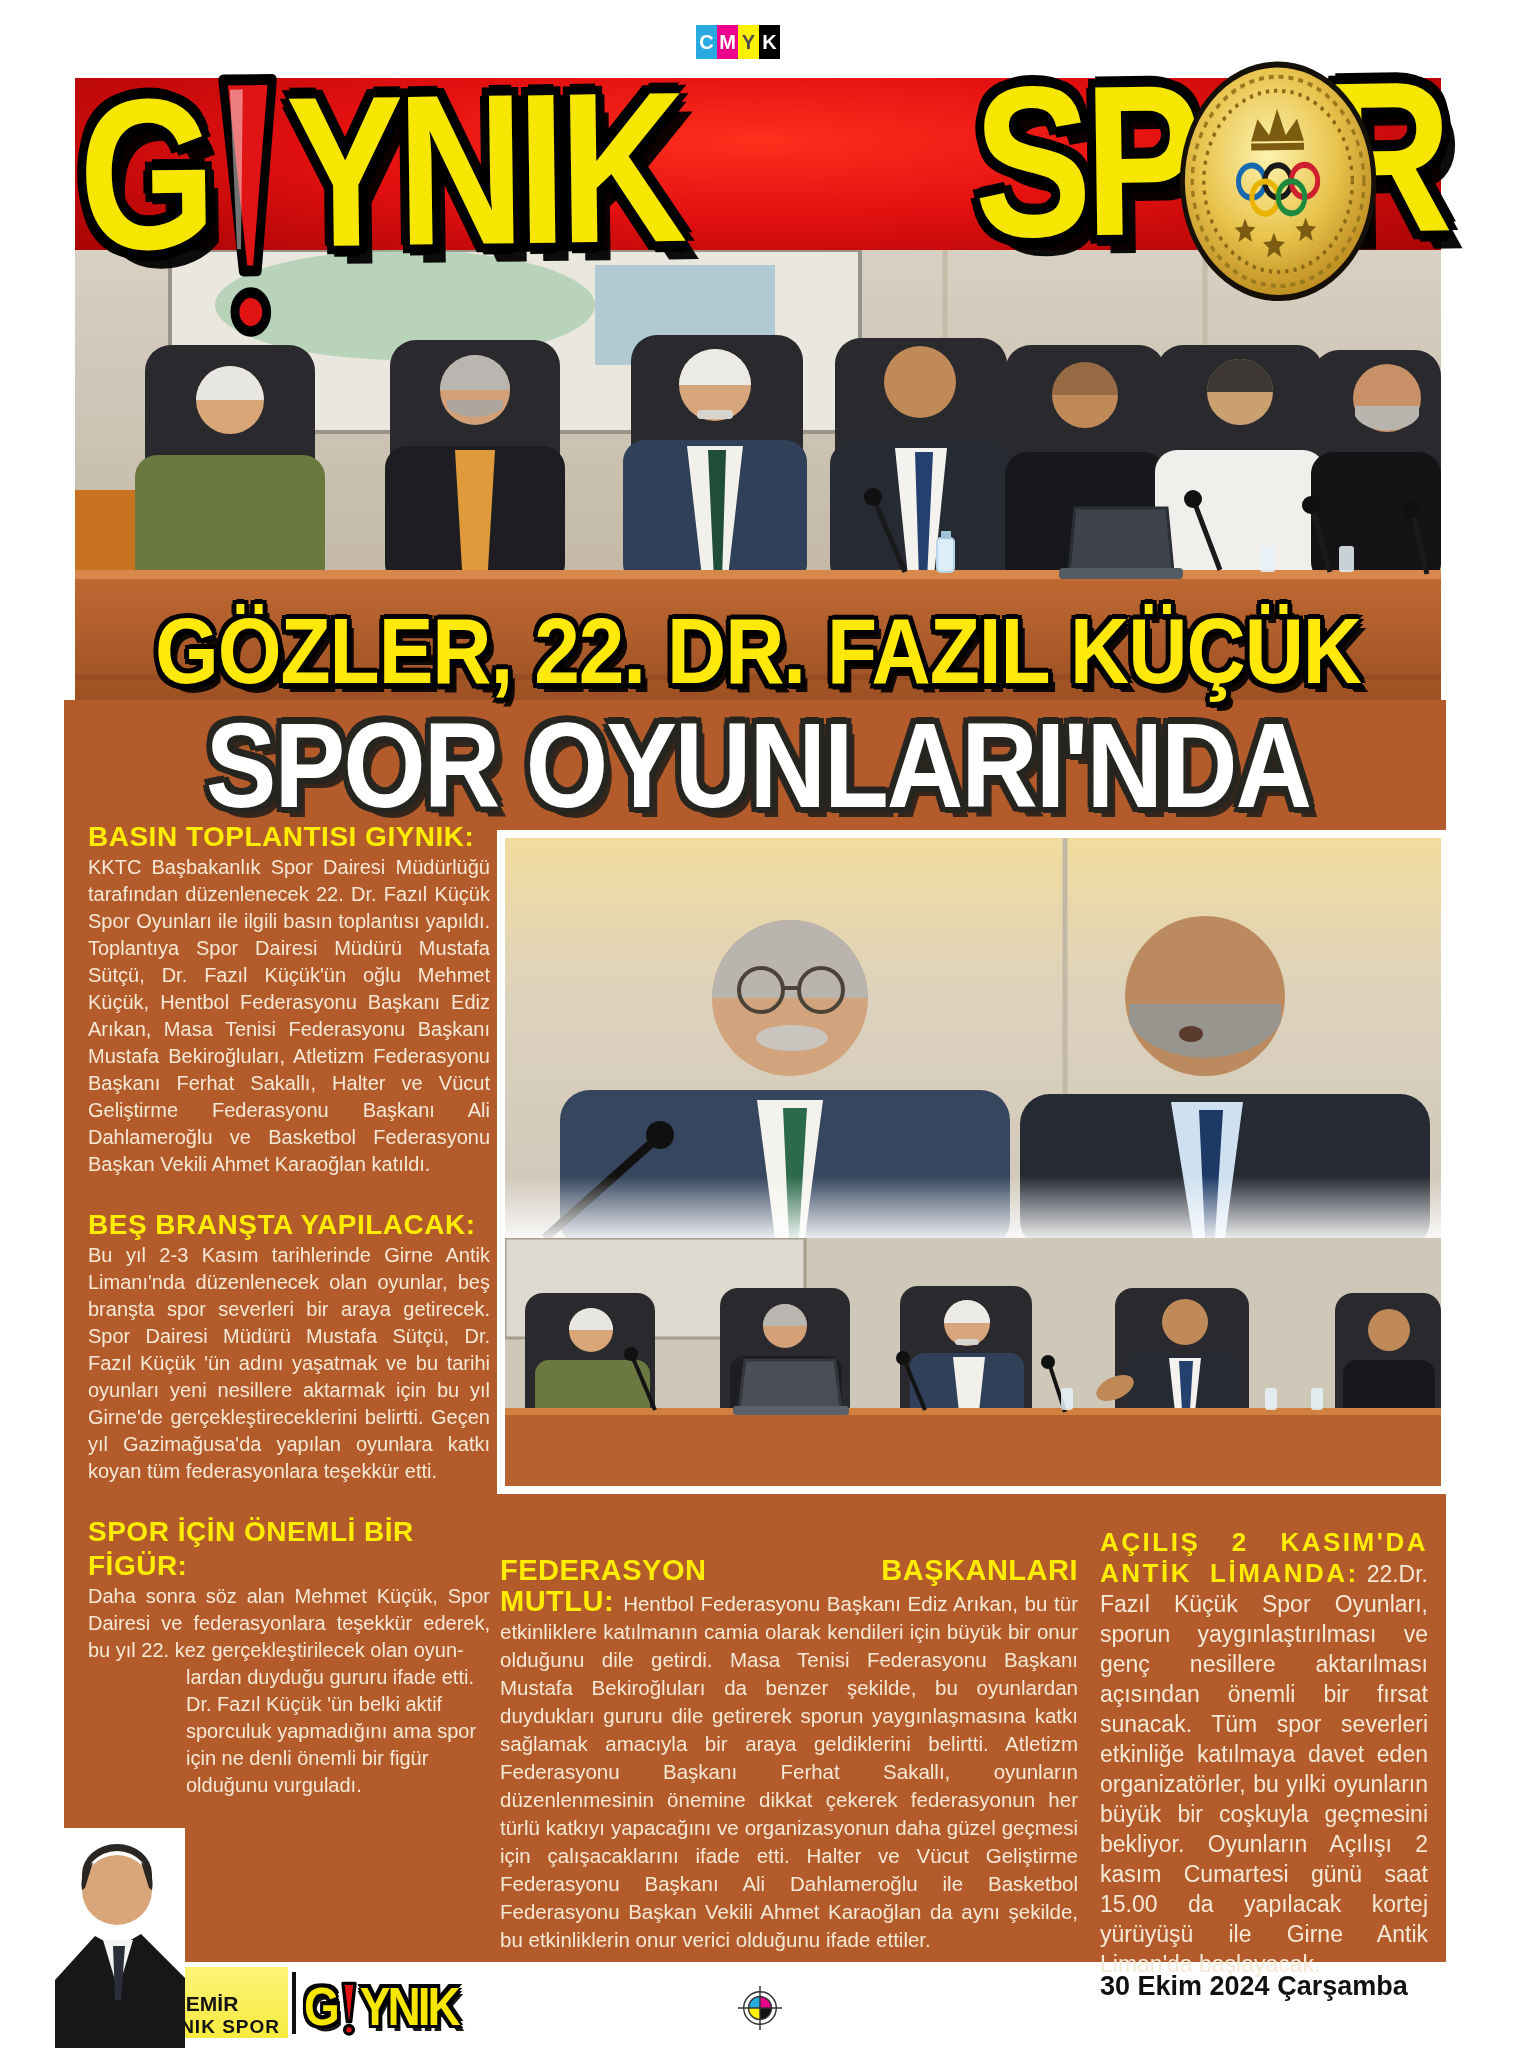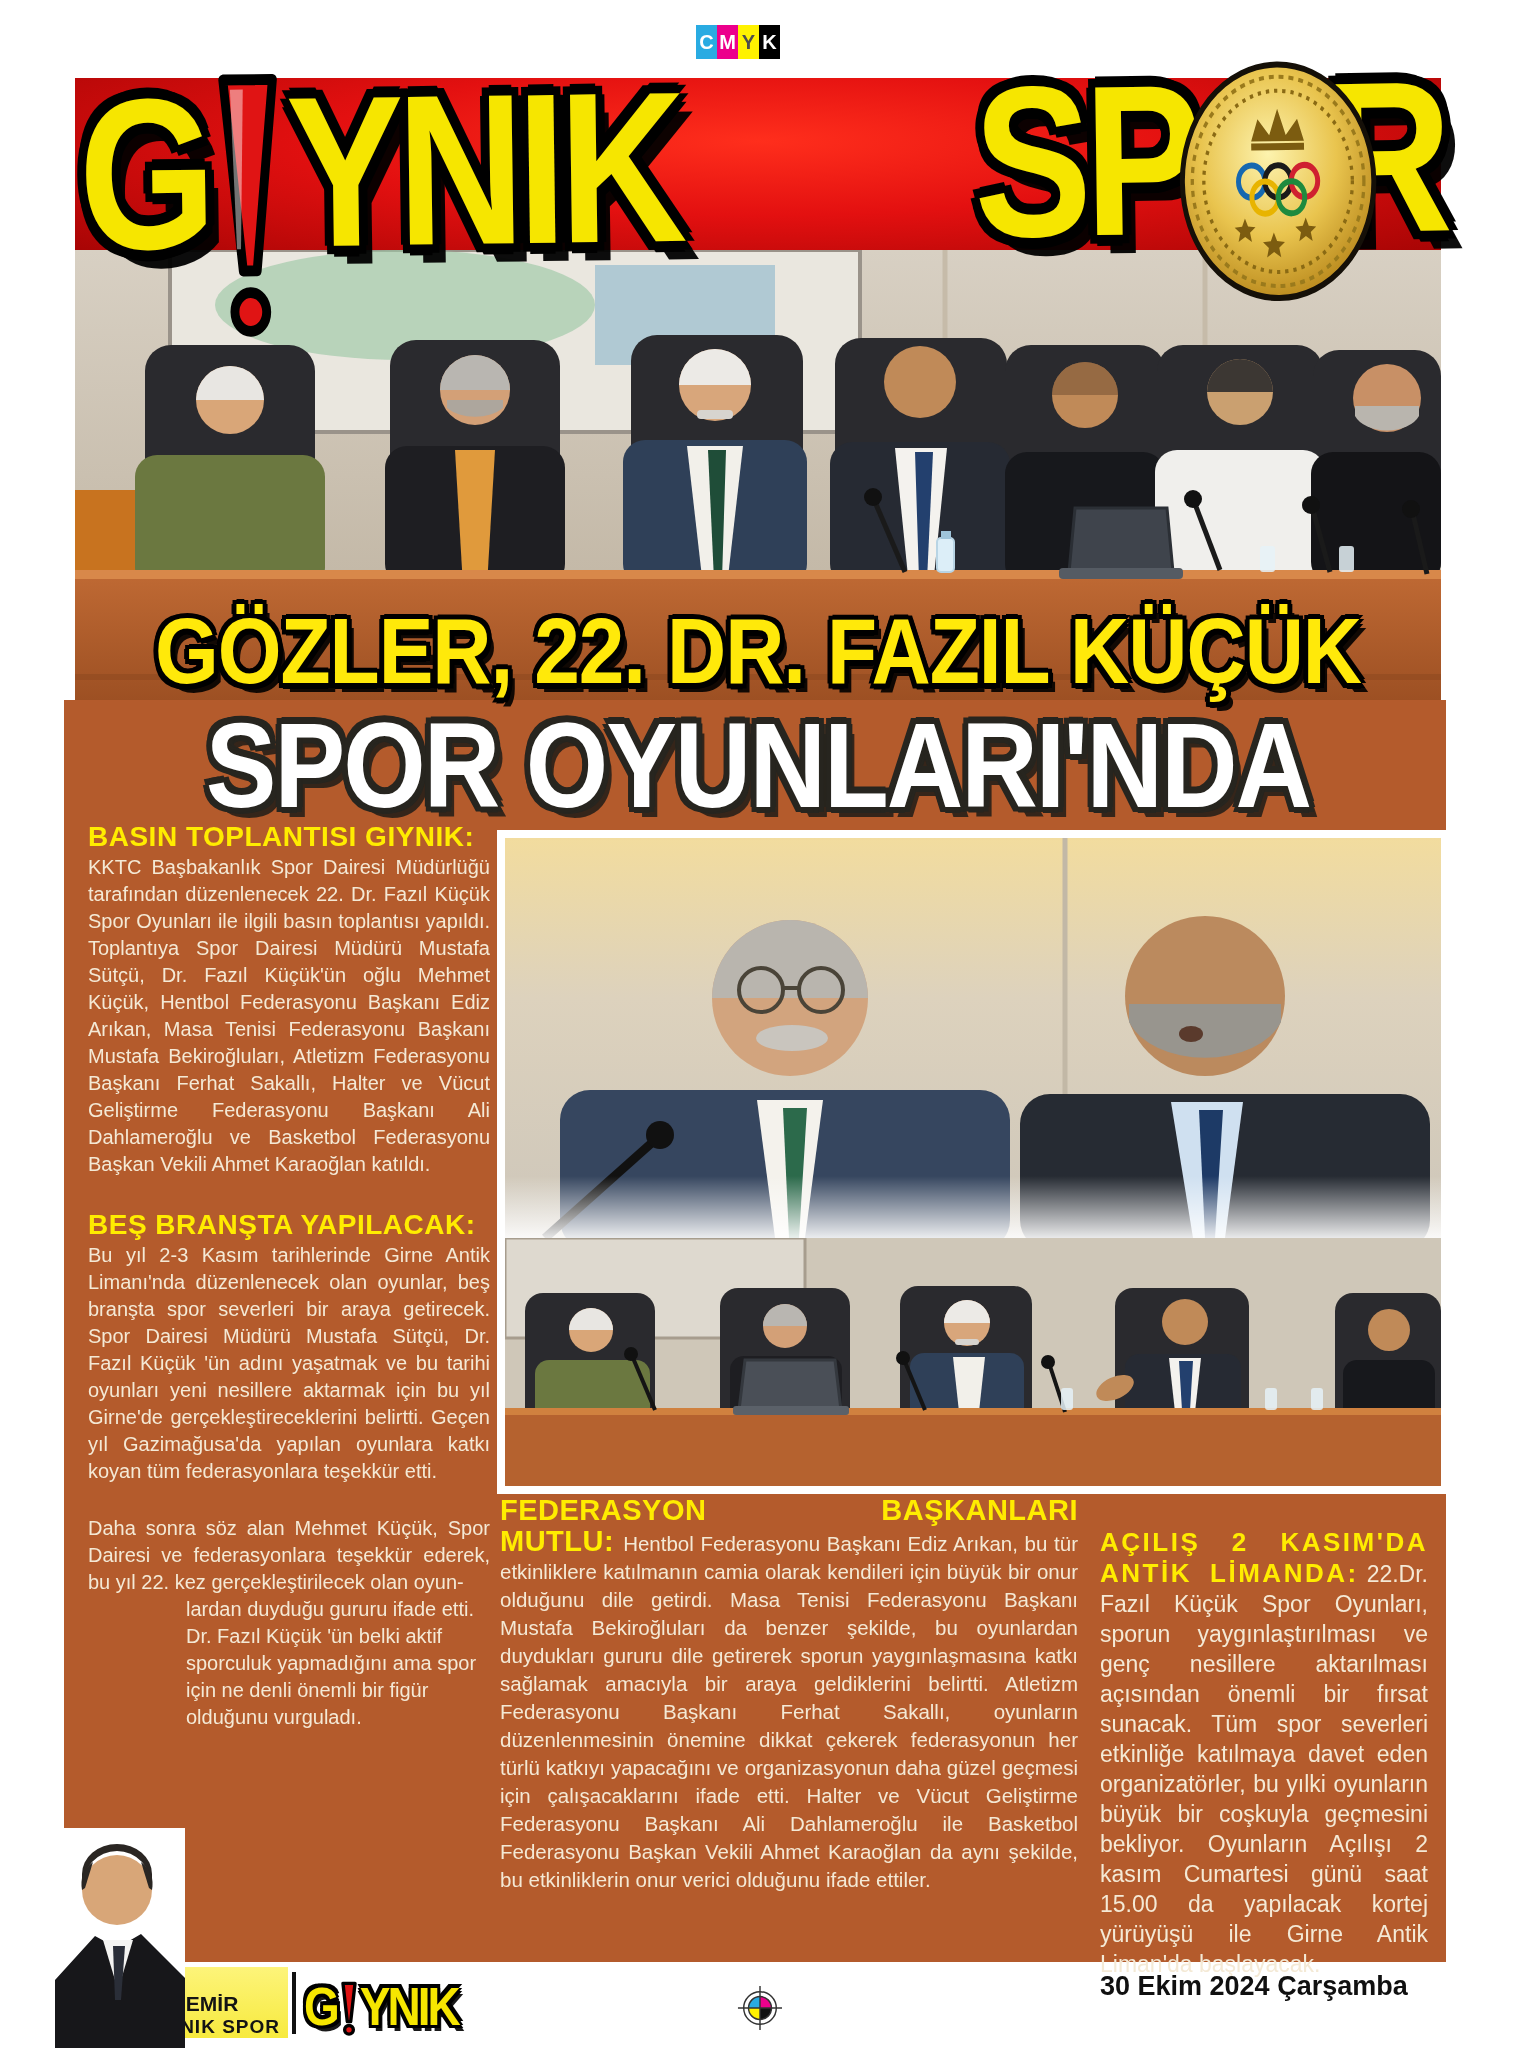--- a/index.html
+++ b/index.html
@@ -60,21 +60,21 @@
   #col-left .sec-head{font-size:28px;line-height:34px;}
   #col-left .body-txt{font-size:20px;line-height:27px;}
   #col-left .gap{height:30px;}
   .indent-b{margin-left:98px;text-align:left;}
 
   
   #photo2{left:497px;top:830px;width:952px;height:664px;z-index:4;background:#fff;
     border:8px solid #ffffff;box-sizing:border-box;}
   #photo2 svg{display:block;width:100%;}
 
-  #col-mid{left:500px;top:1496px;width:578px;z-index:4;}
+  #col-mid{left:500px;top:1556px;width:578px;z-index:4;}
   #col-mid .sec-head{font-size:29px;}
   #col-mid .body-txt{font-size:20.5px;line-height:28px;}
   #col-mid .runin{margin-right:9px;}
 
   #col-right{left:1088px;top:1515px;width:352px;z-index:4;}
   #col-right .sec-head{font-size:26px;letter-spacing:2.5px;}
   #col-right .body-txt{font-size:23px;line-height:30px;}
   #col-right .runin{margin-right:8px;}
 
   
@@ -255,20 +255,21 @@
 
 <div class="abs" id="orange-block"></div>
 
 <div class="abs" id="col-left">
   <div class="sec-head">BASIN TOPLANTISI GIYNIK:</div>
   <div class="body-txt">KKTC Başbakanlık Spor Dairesi Müdürlüğü tarafından düzenlenecek 22. Dr. Fazıl Küçük Spor Oyunları ile ilgili basın toplantısı yapıldı. Toplantıya Spor Dairesi Müdürü Mustafa Sütçü, Dr. Fazıl Küçük'ün oğlu Mehmet Küçük, Hentbol Federasyonu Başkanı Ediz Arıkan, Masa Tenisi Federasyonu Başkanı Mustafa Bekiroğluları, Atletizm Federasyonu Başkanı Ferhat Sakallı, Halter ve Vücut Geliştirme Federasyonu Başkanı Ali Dahlameroğlu ve Basketbol Federasyonu Başkan Vekili Ahmet Karaoğlan katıldı.</div>
   <div class="gap"></div>
   <div class="sec-head">BEŞ BRANŞTA YAPILACAK:</div>
   <div class="body-txt">Bu yıl 2-3 Kasım tarihlerinde Girne Antik Limanı'nda düzenlenecek olan oyunlar, beş branşta spor severleri bir araya getirecek. Spor Dairesi Müdürü Mustafa Sütçü, Dr. Fazıl Küçük 'ün adını yaşatmak ve bu tarihi oyunları yeni nesillere aktarmak için bu yıl Girne'de gerçekleştireceklerini belirtti. Geçen yıl Gazimağusa'da yapılan oyunlara katkı koyan tüm federasyonlara teşekkür etti.</div>
   <div class="gap"></div>
+  <div class="sec-head">SPOR İÇİN ÖNEMLİ BİR FİGÜR:</div>
   <div class="body-txt">Daha sonra söz alan Mehmet Küçük, Spor Dairesi ve federasyonlara teşekkür ederek, bu yıl 22. kez gerçekleştirilecek olan oyun-</div>
   <div class="body-txt indent-b">lardan duyduğu gururu ifade etti. Dr. Fazıl Küçük 'ün belki aktif sporculuk yapmadığını ama spor için ne denli önemli bir figür olduğunu vurguladı.</div>
 </div>
 
 <div class="abs" id="photo2">
   <svg viewBox="0 0 936 400" preserveAspectRatio="none">
     <defs>
       <linearGradient id="bg2" x1="0" y1="0" x2="0" y2="1">
         <stop offset="0%" stop-color="#f2dc9e"></stop>
           <stop offset="40%" stop-color="#ddd2bd"></stop>

